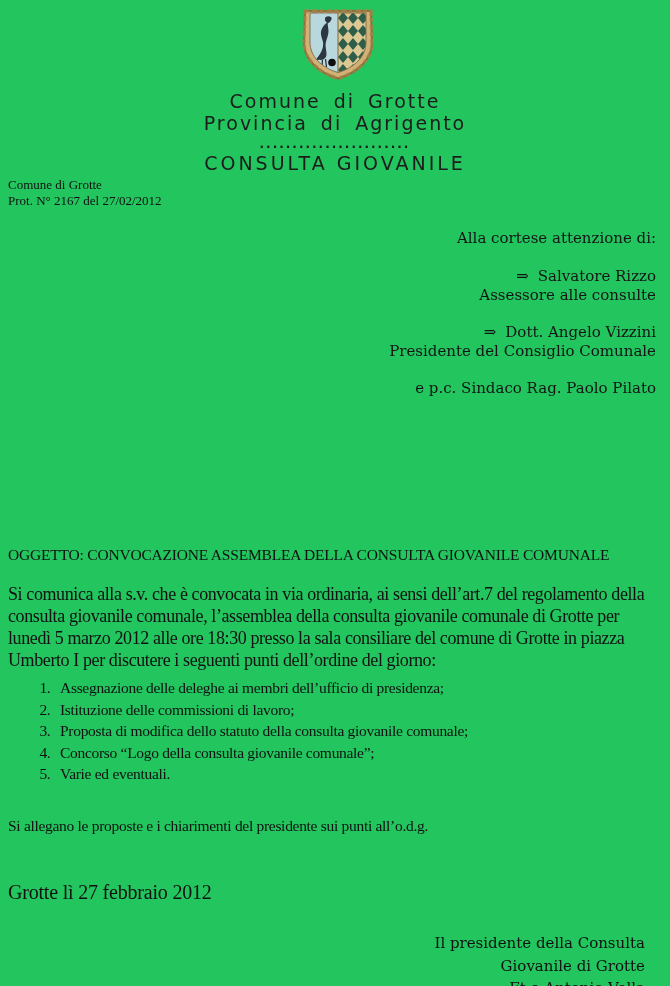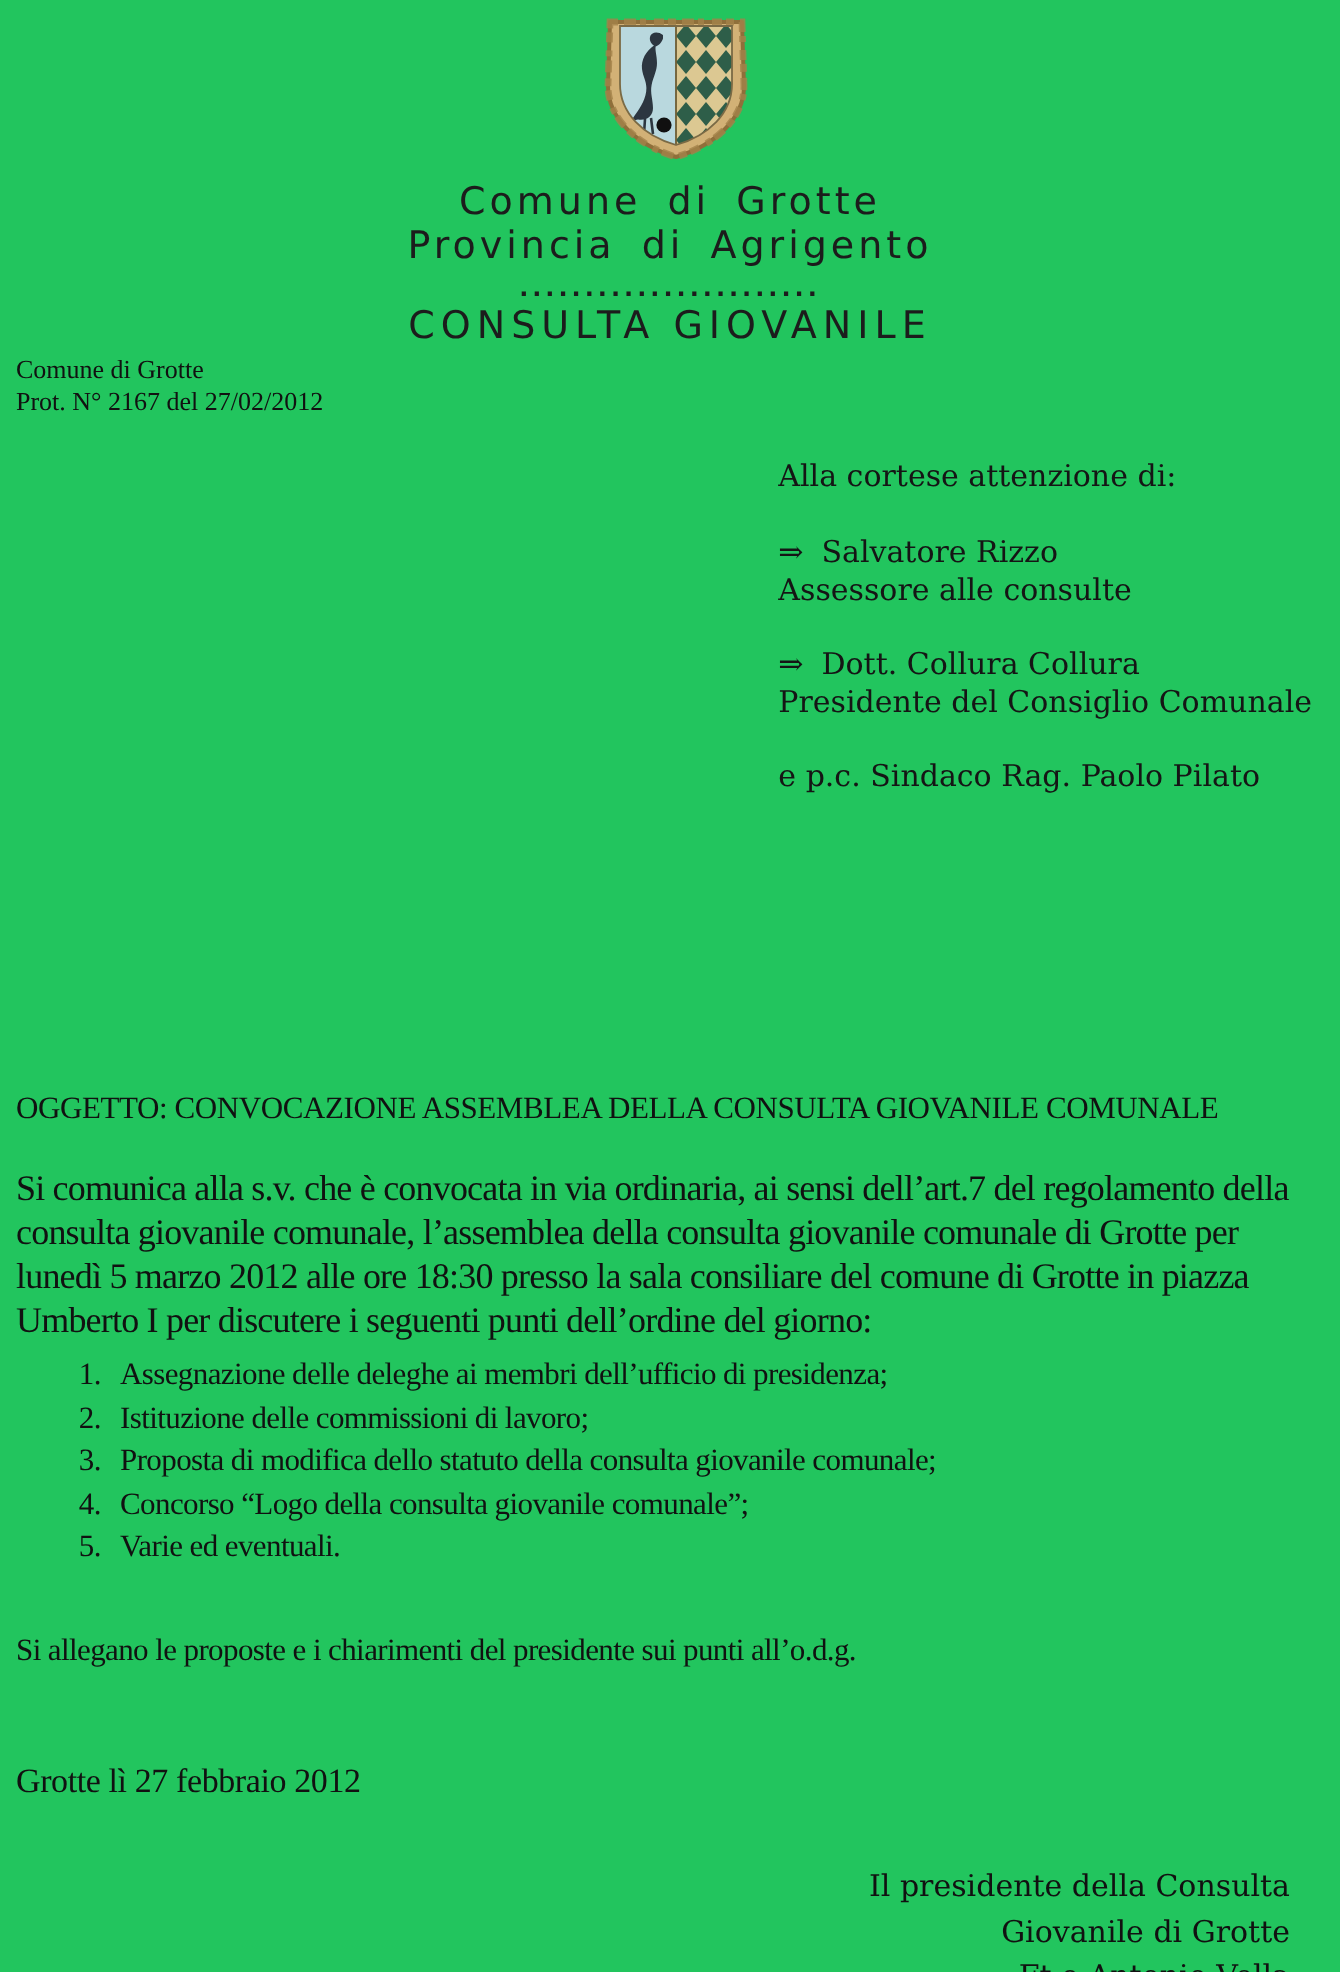--- a/index.html
+++ b/index.html
@@ -21,21 +21,21 @@
   .org-line3 { font-size:19px; line-height:22px; letter-spacing:3px; margin-top:2px; }
 
   
   .prot {
     position:absolute; left:8px; top:177px;
     font-size:13px; line-height:15.5px; font-family:"Liberation Serif", serif;
   }
 
   
   .attn {
-    position:absolute; right:14px; top:229px; 
+    position:absolute; right:14px; top:229px; text-align:right;
     font-family:"DejaVu Serif", serif; font-size:15px; line-height:19px; color:#151515;
   }
   .attn-heading { margin-bottom:19px; }
   .recipient { margin-bottom:18px; }
   .recipient .arrow { margin-right:9px; }
   .cc-line { margin-top:1px; }
 
   
   .subject {
     position:absolute; left:8px; top:546px; width:655px;
@@ -50,21 +50,21 @@
 
   
   .agenda {
     position:absolute; left:8px; top:677px; width:640px; margin:0;
     padding-left:46px; font-size:15.5px; line-height:21.6px; letter-spacing:-0.3px;
   }
   .agenda li { padding-left:6px; }
 
   
   .attach   { position:absolute; left:8px; top:817px; font-size:15.5px; letter-spacing:-0.3px;text-align:center; }
-  .dateline { position:absolute; left:8px; top:881px; font-size:17px; letter-spacing:-0.2px; }
+  .dateline { position:absolute; left:8px; top:881px; font-size:20px; letter-spacing:-0.2px; }
 
   .signature {
     position:absolute; right:25px; top:932px; text-align:right;
     font-family:"DejaVu Serif", serif; font-size:15px; line-height:22.5px;
   }
 </style>
 </head>
 <body>
 
 <div class="page">
@@ -126,21 +126,21 @@
   <div class="attn">
     <div class="attn-heading">Alla cortese attenzione di:</div>
 
 
     <div class="recipient">
       <div class="r-name"><span class="arrow">⇒</span><span>Salvatore Rizzo</span></div>
       <div class="r-role">Assessore alle consulte</div>
     </div>
 
     <div class="recipient">
-      <div class="r-name"><span class="arrow">⇒</span><span>Dott. Collura Collura</span></div>
+      <div class="r-name"><span class="arrow">⇒</span><span>Dott. Angelo Vizzini</span></div>
       <div class="r-role">Presidente del Consiglio Comunale</div>
     </div>
 
 
     <div class="cc-line">e p.c. Sindaco Rag. Paolo Pilato</div>
   </div>
 
   <div class="subject">OGGETTO: CONVOCAZIONE ASSEMBLEA DELLA CONSULTA GIOVANILE COMUNALE</div>
 
   <div class="body-par">Si comunica alla s.v. che è convocata in via ordinaria, ai sensi dell’art.7 del regolamento della consulta giovanile comunale, l’assemblea della consulta giovanile comunale di Grotte per lunedì 5 marzo 2012 alle ore 18:30 presso la sala consiliare del comune di Grotte in piazza Umberto I per discutere i seguenti punti dell’ordine del giorno:</div>

